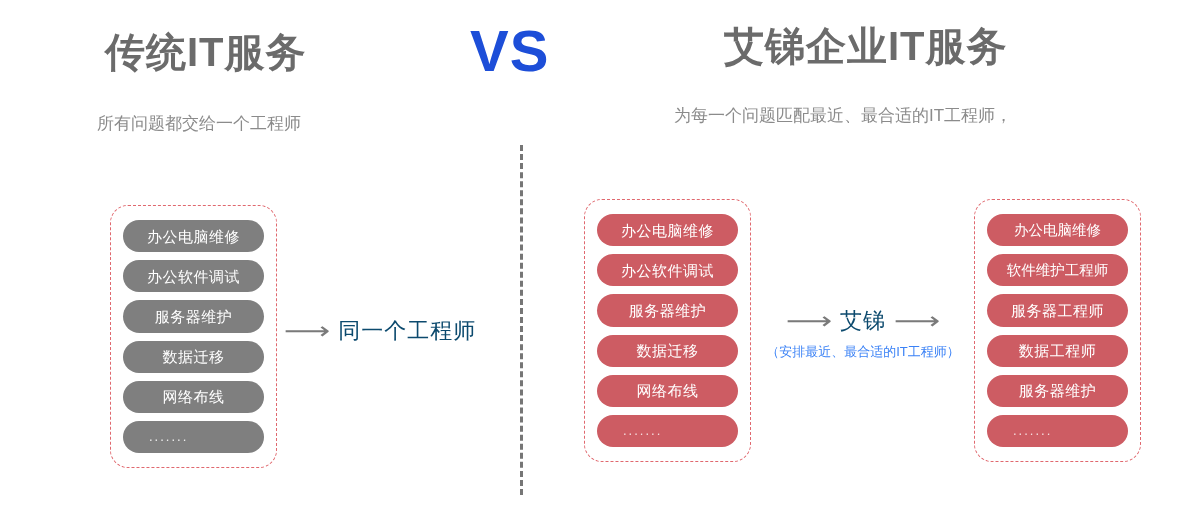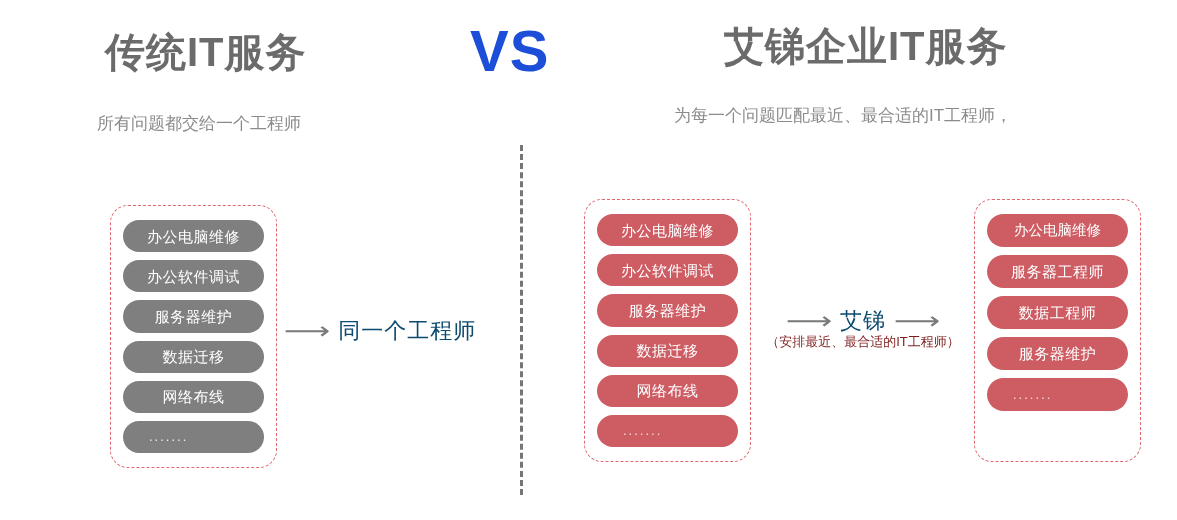--- a/index.html
+++ b/index.html
@@ -133,22 +133,23 @@
     transform: scaleX(1.35);
     display: inline-block;
   }
   .flow-label {
     font-size: 22px;
     color: #0c4a6e;
     letter-spacing: 1px;
     line-height: 1;
   }
   .flow-note {
+    margin-top: 10px;
     font-size: 13px;
-    color: #7f1d1d;
+    color: #3b82f6;
     letter-spacing: 0;
     white-space: nowrap;
   }
 </style>
 </head>
 <body>
 
 <div class="panel panel-left">
 
   <div class="title title-left">传统IT服务</div>
@@ -198,17 +199,18 @@
   <div class="flow-row">
     <span class="arrow">⟶</span>
     <span class="flow-label">艾锑</span>
     <span class="arrow">⟶</span>
   </div>
   <div class="flow-note">（安排最近、最合适的IT工程师）</div>
 </div>
 
 <div class="group group-c">
   <div class="pill red tight">办公电脑维修</div>
+  <div class="pill red tight">软件维护工程师</div>
   <div class="pill red">服务器工程师</div>
   <div class="pill red">数据工程师</div>
   <div class="pill red">服务器维护</div>
   <div class="pill red ellipsis">.......</div>
 </div>
 
 </body></html>

